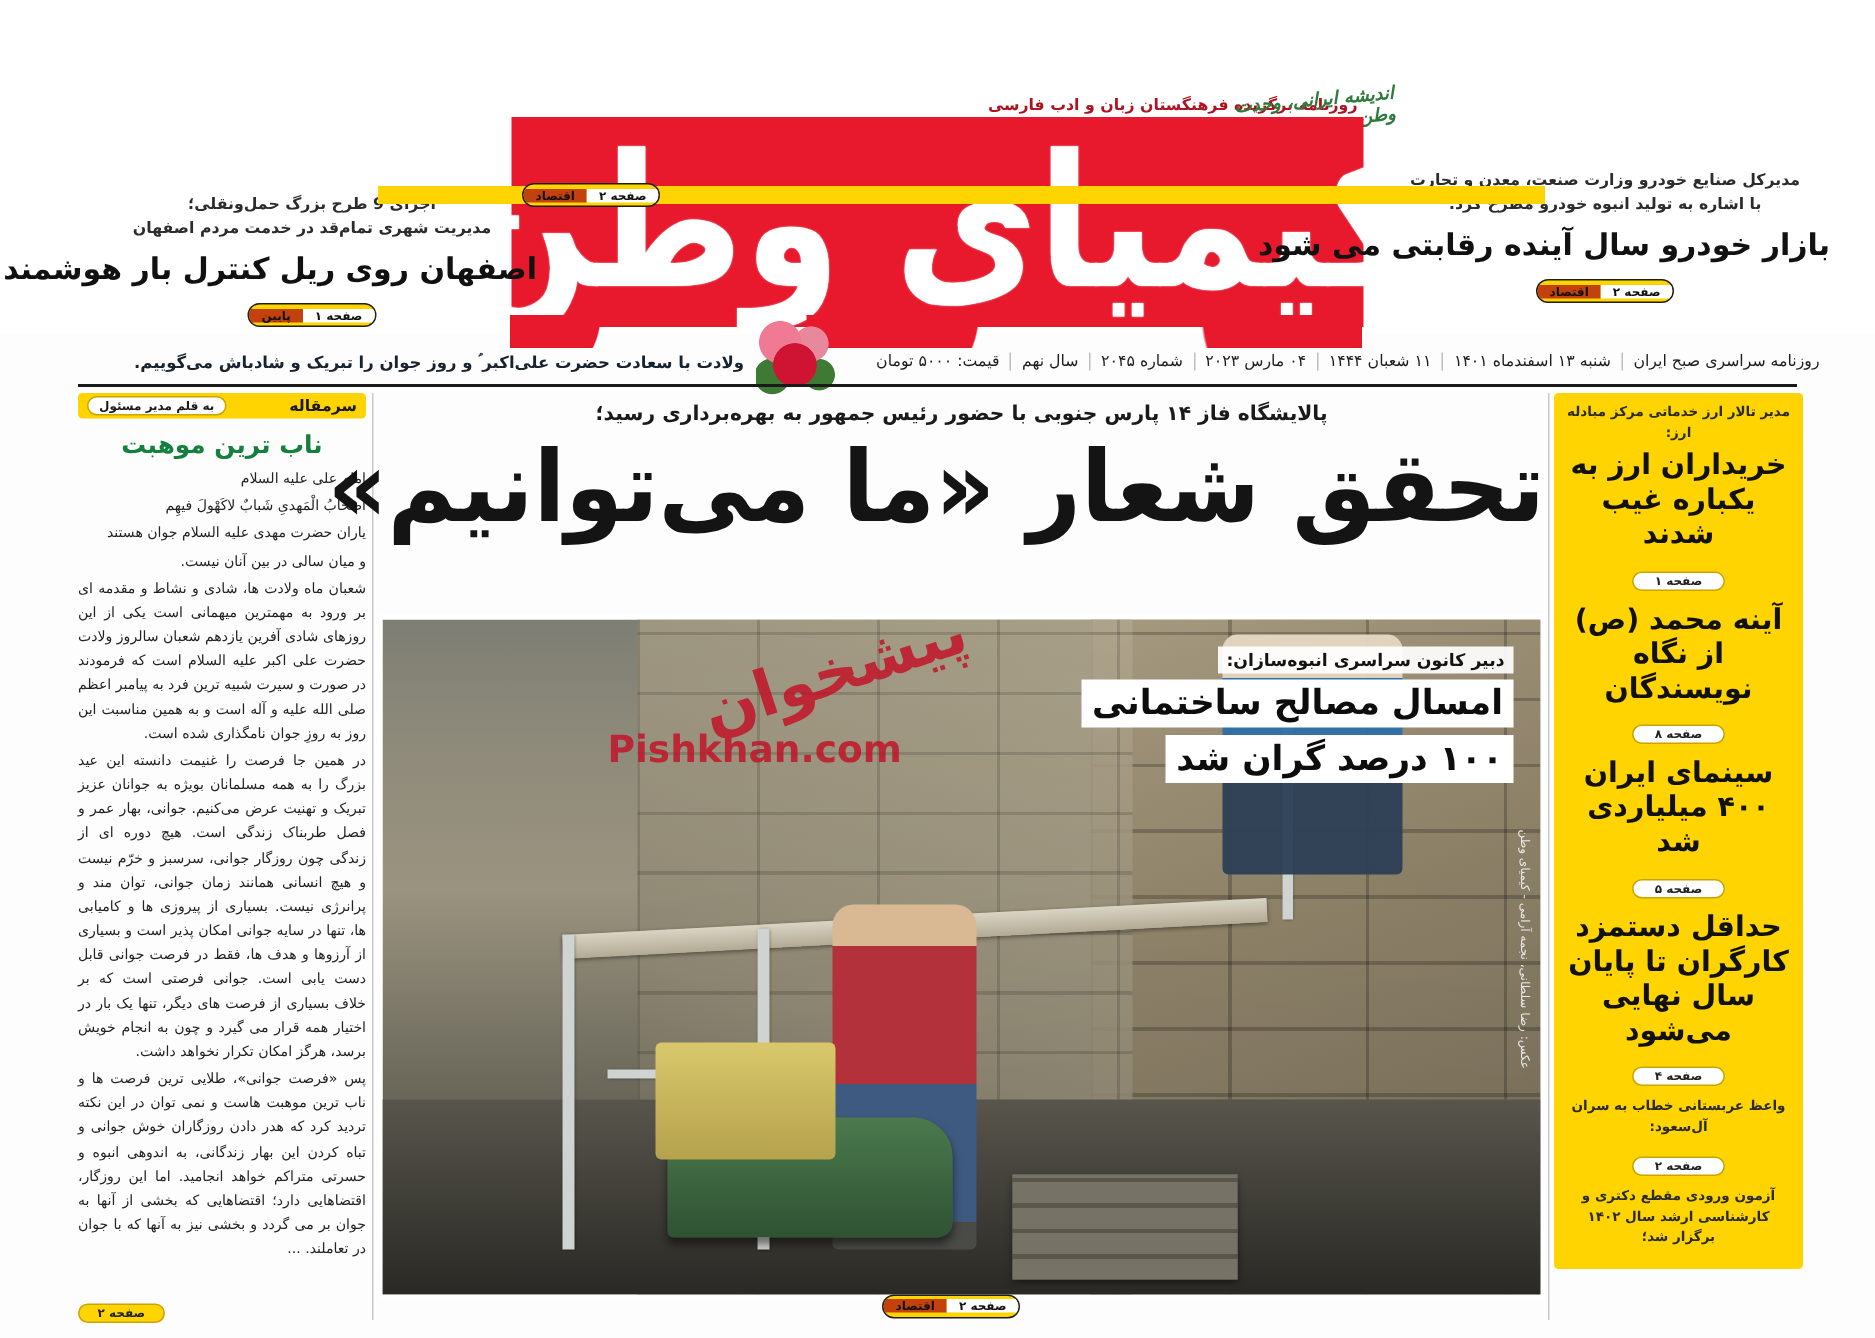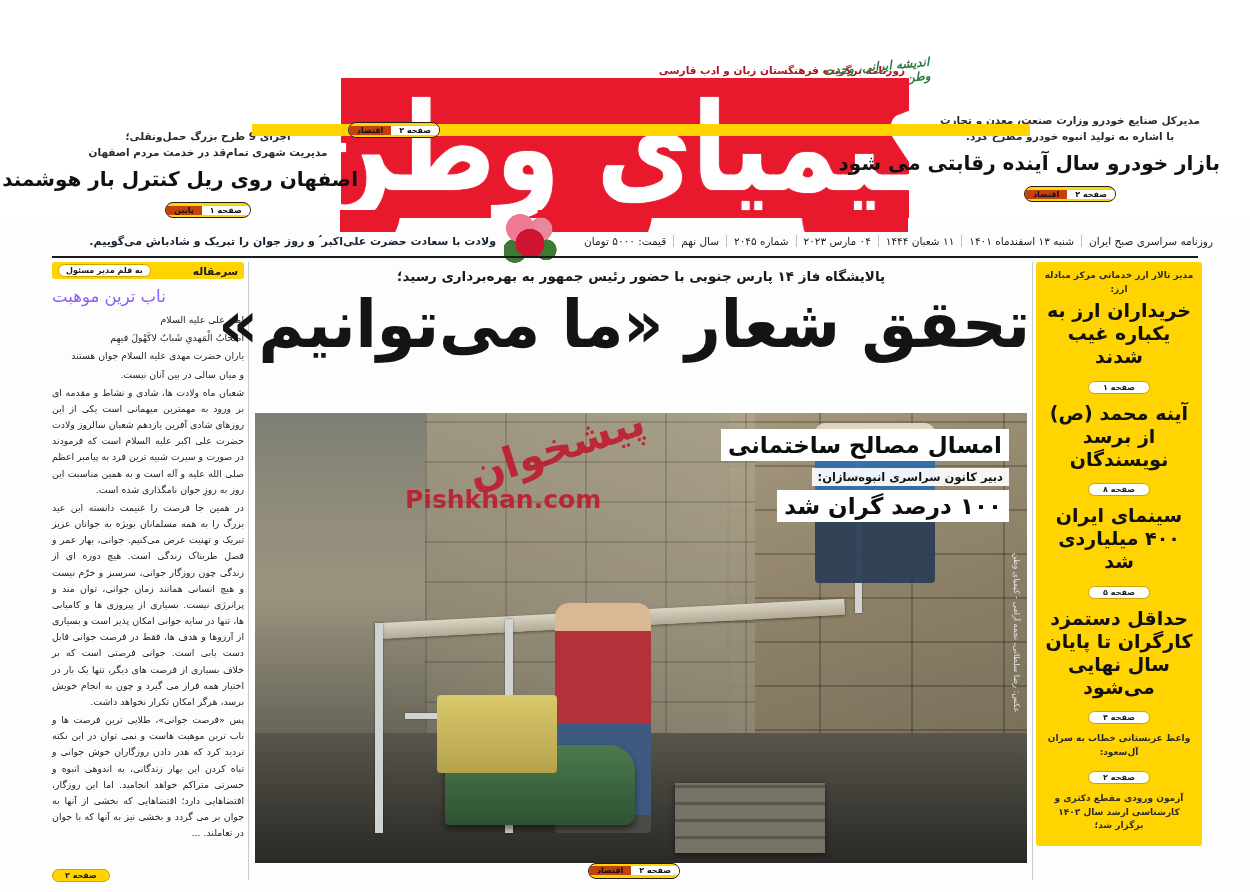--- a/index.html
+++ b/index.html
@@ -322,22 +322,22 @@
     background: #ffd400; border-radius: 3px;
     padding: 2px 6px;
   }
   .edit-top .e1 { font-size: 10.5px; font-weight: bold; color: #1a1a1a; }
   .edit-top .e2 {
     font-size: 8px; font-weight: bold; color: #1a1a1a;
     background: #ffffff; border-radius: 8px;
     padding: 1px 7px; border: 1px solid #caa400;
   }
   .edit-title {
-    text-align: left;
-    font-size: 16.5px; font-weight: normal; color: #8b5cf6;
+    text-align: center;
+    font-size: 16.5px; font-weight: bold; color: #15803d;
     margin: 8px 0 6px 0;
   }
   .edit-body {
     font-size: 9.4px; color: #222; line-height: 1.72;
     text-align: justify;
     direction: rtl;
   }
   .edit-body p { margin-bottom: 2px; }
   .edit-body .ctr { text-align: right; }
   .edit-badge {
@@ -452,22 +452,22 @@
 
       <div class="worker-a"></div>
       <div class="worker-b"></div>
       <div class="wheelbarrow"></div>
       <div class="brick-pile"></div>
       <div class="buckets"></div>
 
       <div class="photo-credit">عکس: رضا سلطانی، نجمه آرامی - کیمیای وطن</div>
 
       <div class="ov">
+        <div><span class="ov-kicker">دبیر کانون سراسری انبوه‌سازان:</span></div>
         <div><span class="ov-l">امسال مصالح ساختمانی</span></div>
-        <div><span class="ov-kicker">دبیر کانون سراسری انبوه‌سازان:</span></div>
         <div><span class="ov-l">۱۰۰ درصد گران شد</span></div>
       </div>
 
       <div class="watermark">
         <div class="wm-fa">پیشخوان</div>
         <div class="wm-en">Pishkhan.com</div>
       </div>
     </div>
 
     <div class="main-bottom-badge">
@@ -491,21 +491,21 @@
 
       <div>
         <div class="sb-kicker">مدیر تالار ارز خدماتی مرکز مبادله ارز:</div>
         <div class="sb-head">خریداران ارز به یکباره غیب شدند</div>
         <div class="sb-badge-row">
           <span class="sb-badge">صفحه ۱</span>
         </div>
       </div>
 
       <div>
-        <div class="sb-head">آینه محمد (ص) از برسد نویسندگان</div>
+        <div class="sb-head">آینه محمد (ص) از نگاه نویسندگان</div>
         <div class="sb-badge-row">
           <span class="sb-badge">صفحه ۸</span>
         </div>
       </div>
 
       <div>
         <div class="sb-head">سینمای ایران ۴۰۰ میلیاردی شد</div>
         <div class="sb-badge-row">
           <span class="sb-badge">صفحه ۵</span>
         </div>

